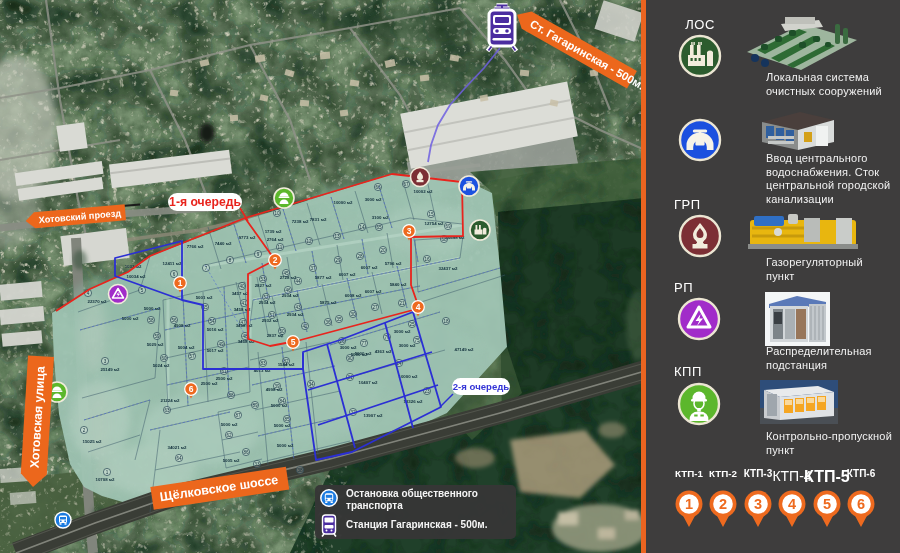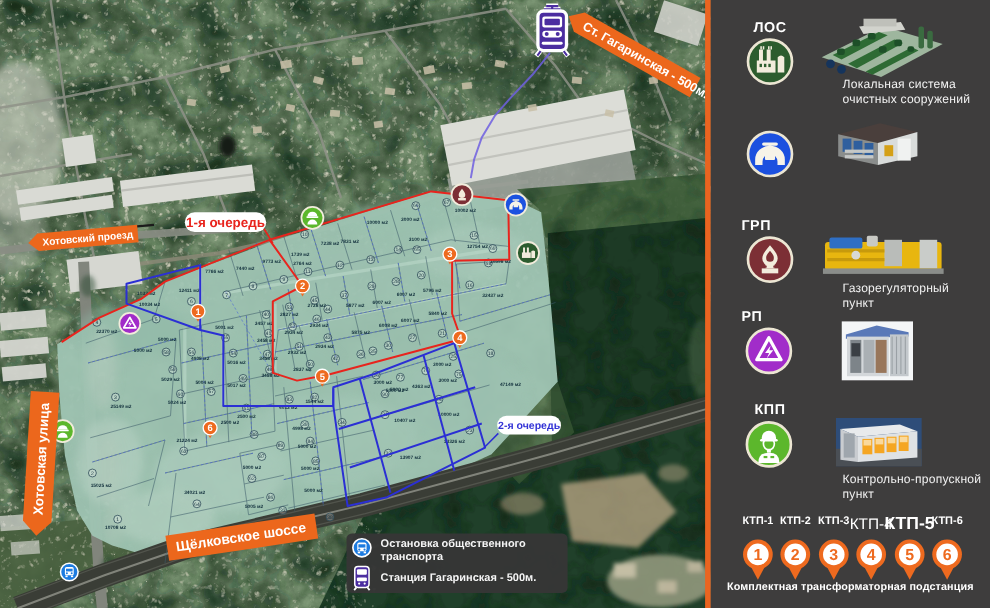--- a/index.html
+++ b/index.html
@@ -1,20 +1,20 @@
 <!DOCTYPE html>
 <html><head><meta charset="utf-8">
 <style>
 html,body{margin:0;padding:0;background:#3d3d3d}
 body{width:900px;height:553px;overflow:hidden;font-family:"Liberation Sans",sans-serif}
 #wrap{position:relative;width:900px;height:553px}
 #mapsvg{position:absolute;left:0;top:0}
 #side{position:absolute;left:646px;top:0;width:254px;height:553px;background:#3e3d3d}
 #divider{position:absolute;left:641px;top:0;width:5px;height:553px;background:#ea6420;z-index:9}
-.slab{position:absolute;color:#fff;font-weight:bold;font-size:13px;letter-spacing:.5px}
+.slab{position:absolute;color:#fff;font-weight:normal;font-size:13px;letter-spacing:.5px}
 .scap{position:absolute;color:#f2f2f2;font-size:11px;line-height:13.5px;letter-spacing:.2px;font-weight:normal}
 </style></head><body>
 <div id="wrap">
 
 <svg id="mapsvg" width="646" height="553" viewBox="0 0 646 553">
 <defs>
 <filter id="fveg" x="-5%" y="-5%" width="110%" height="110%">
  <feTurbulence type="fractalNoise" baseFrequency="0.09" numOctaves="5" seed="11"></feTurbulence>
  <feColorMatrix type="matrix" values="0.46 0 0 0 0.07  0.55 0 0 0 0.14  0.4 0 0 0 0.07  0 0 0 0 1"></feColorMatrix>
 </filter>
@@ -971,20 +971,21 @@
             <rect x="16" y="18" width="8" height="12"></rect>
             <rect x="26" y="20" width="8" height="12"></rect>
           </g>
 <g fill="#c5c8c7">
             <rect x="8" y="26" width="26" height="3"></rect>
             <rect x="8" y="31" width="26" height="3"></rect>
           </g>
 <rect x="44" y="22" width="8" height="10" fill="#d4a017"></rect>
 </svg></div>
 
+<div class="scap" style="left:120px;top:152px">Ввод центрального<br>водоснабжения. Сток<br>центральной городской<br>канализации</div>
 
 <div class="slab" style="left:28px;top:197px;width:52px;text-align:left">ГРП</div>
 
 <div class="icircle" style="position:absolute;left:32px;top:214px">
 <svg width="44" height="44" viewBox="-22 -22 44 44">
           <circle cx="0" cy="0" r="20.0" fill="#7c2f35" stroke="#ece6d3" stroke-width="2.4"></circle>
           <path d="M0,-13 C4,-8 7,-5 7,-1 A7,7 0 1 1 -7,-1 C-7,-5 -4,-8 0,-13 Z" fill="#f2ecdc"></path>
           <path d="M0,-8 C2,-5.5 3.5,-4 3.5,-1.5 A3.5,3.5 0 1 1 -3.5,-1.5 C-3.5,-4 -2,-5.5 0,-8 Z" fill="#7c2f35"></path>
           <rect x="-4" y="4" width="8" height="4" fill="#f2ecdc"></rect>
           <rect x="-7.5" y="8" width="15" height="4.5" fill="#f2ecdc"></rect>
@@ -1031,22 +1032,23 @@
 <rect x="44" y="12" width="17" height="38" fill="#c3c8cc"></rect>
 <g stroke="#9aa0a5" stroke-width="1">
             <line x1="46" y1="14" x2="46" y2="48"></line>
             <line x1="50" y1="14" x2="50" y2="48"></line>
             <line x1="54" y1="14" x2="54" y2="48"></line>
             <line x1="58" y1="14" x2="58" y2="48"></line>
           </g>
 <rect x="9" y="20" width="8" height="12" fill="#3a3f44"></rect>
 </svg></div>
 
-
-<div class="slab" style="left:28px;top:364px;width:52px;text-align:center">КПП</div>
+<div class="scap" style="left:120px;top:345px">Распределительная<br>подстанция</div>
+
+<div class="slab" style="left:28px;top:364px;width:52px;text-align:left">КПП</div>
 
 <div class="icircle" style="position:absolute;left:31px;top:382px">
 <svg width="44" height="44" viewBox="-22 -22 44 44">
           <circle cx="0" cy="0" r="20.0" fill="#5cb72c" stroke="#ece6d3" stroke-width="2.4"></circle>
           <path d="M-6.5,-6 a6.5,6.5 0 0 1 13,0 l0,1.5 l-13,0 Z" fill="#ffffff"></path>
           <rect x="-8" y="-5" width="16" height="2.4" rx="1.2" fill="#ffffff"></rect>
           <ellipse cx="0" cy="-0.5" rx="5" ry="5.5" fill="none" stroke="#ffffff" stroke-width="1.5"></ellipse>
           <rect x="-1.8" y="4" width="3.6" height="3.5" fill="#ffffff"></rect>
           <path d="M-9.5,17 q-0.5,-9.5 9.5,-9.5 q10,0 9.5,9.5 Z" fill="#ffffff"></path>
           <rect x="-4.8" y="10.5" width="3.4" height="2" fill="#5cb72c"></rect>
@@ -1125,16 +1127,15 @@
 </g>
 
 <g transform="translate(215,20)">
 <path d="M-8,8 L0,23 L8,8 Z" fill="#ee6a1f"></path>
 <circle cx="0" cy="0" r="13.5" fill="#ee6a1f"></circle>
 <circle cx="0" cy="0" r="9.8" fill="#ffffff"></circle>
 <text x="0" y="5" text-anchor="middle" font-size="14.5" font-weight="bold" fill="#ee6a1f">6</text>
 </g>
 </svg>
 
-<div style="position:absolute;left:0;top:528px;width:254px;text-align:center;color:#fff;font-weight:bold;font-size:9.8px;letter-spacing:.1px">Комплектная трансформаторная подстанция</div>
 </div>
 
 <div id="divider"></div>
 </div>
 </body></html>

